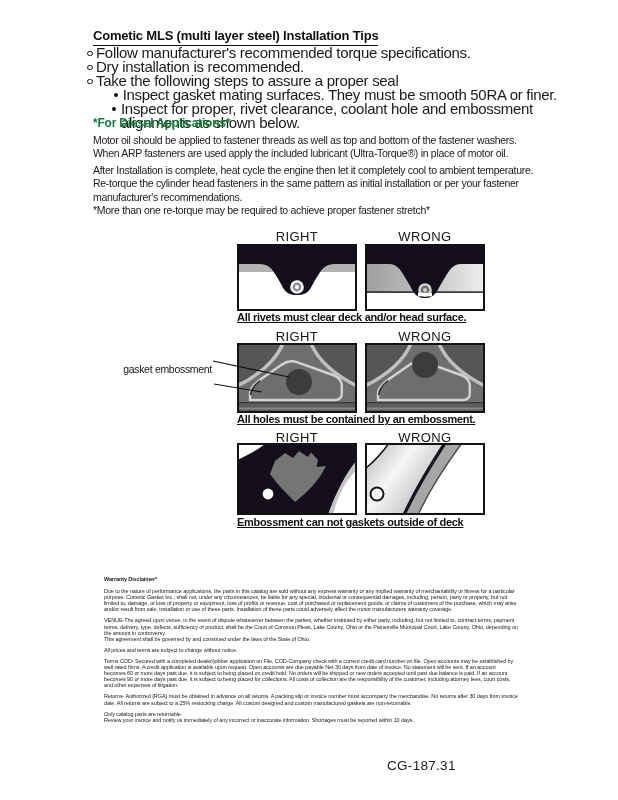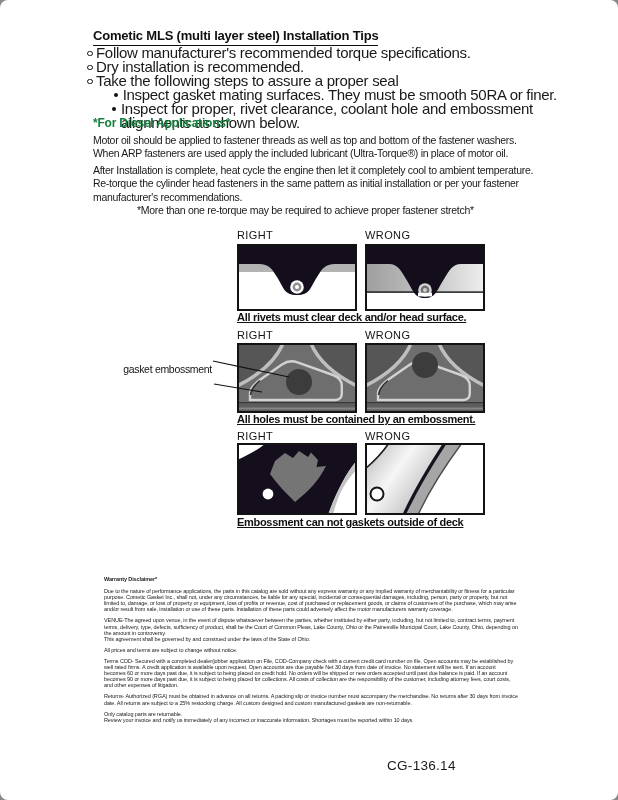--- a/index.html
+++ b/index.html
@@ -1,33 +1,33 @@
 <!DOCTYPE html>
 <html><head>
 <meta charset="utf-8">
 <style>
   html,body{margin:0;padding:0;background:#888;}
   .page{position:relative;width:618px;height:800px;background:#ffffff;overflow:hidden;
-        font-family:"Liberation Sans",sans-serif;color:#191919;border-radius:8px;}
+        font-family:"Liberation Sans",sans-serif;color:#191919;}
   .abs{position:absolute;}
   
   .title{font-size:13px;font-weight:bold;letter-spacing:-0.2px;color:#0f0f0f;
          border-bottom:1.6px solid #0f0f0f;padding-bottom:2px;}
   
   .tips{font-size:15px;letter-spacing:-0.3px;line-height:14px;}
   .tips .row{display:flex;align-items:flex-start;}
   .tips .row.sub{padding-left:25px;justify-content:flex-end;}
   .mk{flex:0 0 9px;display:flex;justify-content:flex-start;}
   .ring{width:3.5px;height:3.5px;border:1px solid #111;border-radius:50%;margin-top:4.6px;}
   .disc{width:4px;height:4px;background:#111;border-radius:50%;margin-top:4.6px;}
   
   .h2{font-size:12px;font-weight:bold;letter-spacing:-0.2px;color:#15803d;}
   .para{font-size:10.5px;letter-spacing:-0.3px;line-height:13.4px;width:443px;}
   
-  .dg-label{width:120px;font-size:11px;letter-spacing:0.4px;color:#141414;}
+  .dg-label{width:120px;text-align:center;font-size:13px;letter-spacing:0.4px;color:#141414;}
   .cap{font-size:11px;font-weight:bold;letter-spacing:-0.3px;line-height:11.5px;color:#101010;text-decoration:underline;}
   .side-label{width:112px;text-align:right;font-size:10.5px;letter-spacing:-0.3px;line-height:9.8px;color:#141414;}
   .panel{display:block;}
   
   .lg{width:414px;font-size:5.5px;letter-spacing:-0.1px;line-height:6.1px;color:#222;}
   .lg .lg-h{font-weight:bold;margin:0 0 6px 0;}
   .lg p{margin:0 0 5px 0;}
   .lg p.nogap{margin-bottom:0;}
   .code{font-size:13.5px;letter-spacing:0.3px;color:#1a1a1a;}
 </style>
@@ -69,21 +69,21 @@
       <span class="mk">
           <span class="disc"></span>
         </span>
       <span>Inspect for proper, rivet clearance, coolant hole and embossment alignments as shown below.</span>
     </div>
   </div>
 
   <div class="abs h2" style="left:93px;top:116px;">*For Diesel Applications*</div>
   <div class="abs para" style="left:93px;top:164px;">After Installation is complete, heat cycle the engine then let it completely cool to ambient temperature. Re-torque the cylinder head fasteners in the same pattern as initial installation or per your fastener manufacturer's recommendations.</div>
   <div class="abs para" style="left:93px;top:134px;">Motor oil should be applied to fastener threads as well as top and bottom of the fastener washers. When ARP fasteners are used apply the included lubricant (Ultra-Torque®) in place of motor oil.</div>
-  <div class="abs para" style="left:93px;top:204px;margin-left:44px;">*More than one re-torque may be required to achieve proper fastener stretch*</div>
+  <div class="abs para" style="left:93px;top:204px;">*More than one re-torque may be required to achieve proper fastener stretch*</div>
 
   <div class="abs dg-label" style="left:237px;top:229px;">RIGHT</div>
   <div class="abs dg-label" style="left:365px;top:229px;">WRONG</div>
 
   <svg class="abs panel" style="left:237px;top:244px;" width="120" height="67" viewBox="0 0 120 67">
     <rect width="120" height="67" fill="#ffffff"></rect>
     <rect y="20" width="120" height="8" fill="#b3b3b3"></rect>
     <rect y="28" width="120" height="39" fill="#ffffff"></rect>
     <path d="M0,0 H120 V20 H98 C88,20 85,25 80,33 C73,44 73,51 60,51 C47,51 47,44 40,33 C35,25 32,20 22,20 H0 Z" fill="#140d1c"></path>
     <g>
@@ -198,15 +198,15 @@
     <p>Due to the nature of performance applications, the parts in this catalog are sold without any express warranty or any implied warranty of merchantability or fitness for a particular purpose.  Cometic Gasket Inc., shall not, under any circumstances, be liable for any special, incidental or consequential damages, including, person, party or property, but not limited to, damage, or loss of property or equipment, loss of profits or revenue, cost of purchased or replacement goods, or claims of customers of the purchase, which may arise and/or result from sale, installation or use of these parts.  Installation of these parts could adversely affect the motor manufacturers warranty coverage.</p>
     <p class="nogap">VENUE-The agreed upon venue, in the event of dispute whatsoever between the parties, whether instituted by either party, including, but not limited to, contract terms, payment terms, delivery, type, defects, sufficiency of product, shall be the Court of Common Pleas, Lake County, Ohio or the Painesville Municipal Court, Lake County, Ohio, depending on the amount in controversy.</p>
     <p>This agreement shall be governed by and construed under the laws of the State of Ohio.</p>
     <p>All prices and terms are subject to change without notice.</p>
     <p>Terms COD- Secured with a completed dealer/jobber application on File, COD-Company check with a current credit card number on file.  Open accounts may be established by well rated firms.  A credit application is available upon request.  Open accounts are due payable Net 30 days from date of invoice.  No statement will be sent.  If an account becomes 60 or more days past due, it is subject to being placed on credit hold.  No orders will be shipped or new orders accepted until past due balance is paid.  If an account becomes 90 or more days past due, it is subject to being placed for collections.  All costs of collection are the responsibility of the customer, including attorney fees, court costs, and other expenses of litigation.</p>
     <p>Returns- Authorized (RGA) must be obtained in advance on all returns.  A packing slip or invoice number must accompany the merchandise.  No returns after 30 days from invoice date.  All returns are subject to a 25% restocking charge.  All custom designed and custom manufactured gaskets are non-returnable.</p>
     <p class="nogap">Only catalog parts are returnable.</p>
     <p>Review your invoice and notify us immediately of any incorrect or inaccurate information.  Shortages must be reported within 10 days.</p>
   </div>
 
-  <div class="abs code" style="left:387px;top:758px;">CG-136.14</div>
+  <div class="abs code" style="left:387px;top:758px;">CG-187.31</div>
 
 </div>
 
 </body></html>

